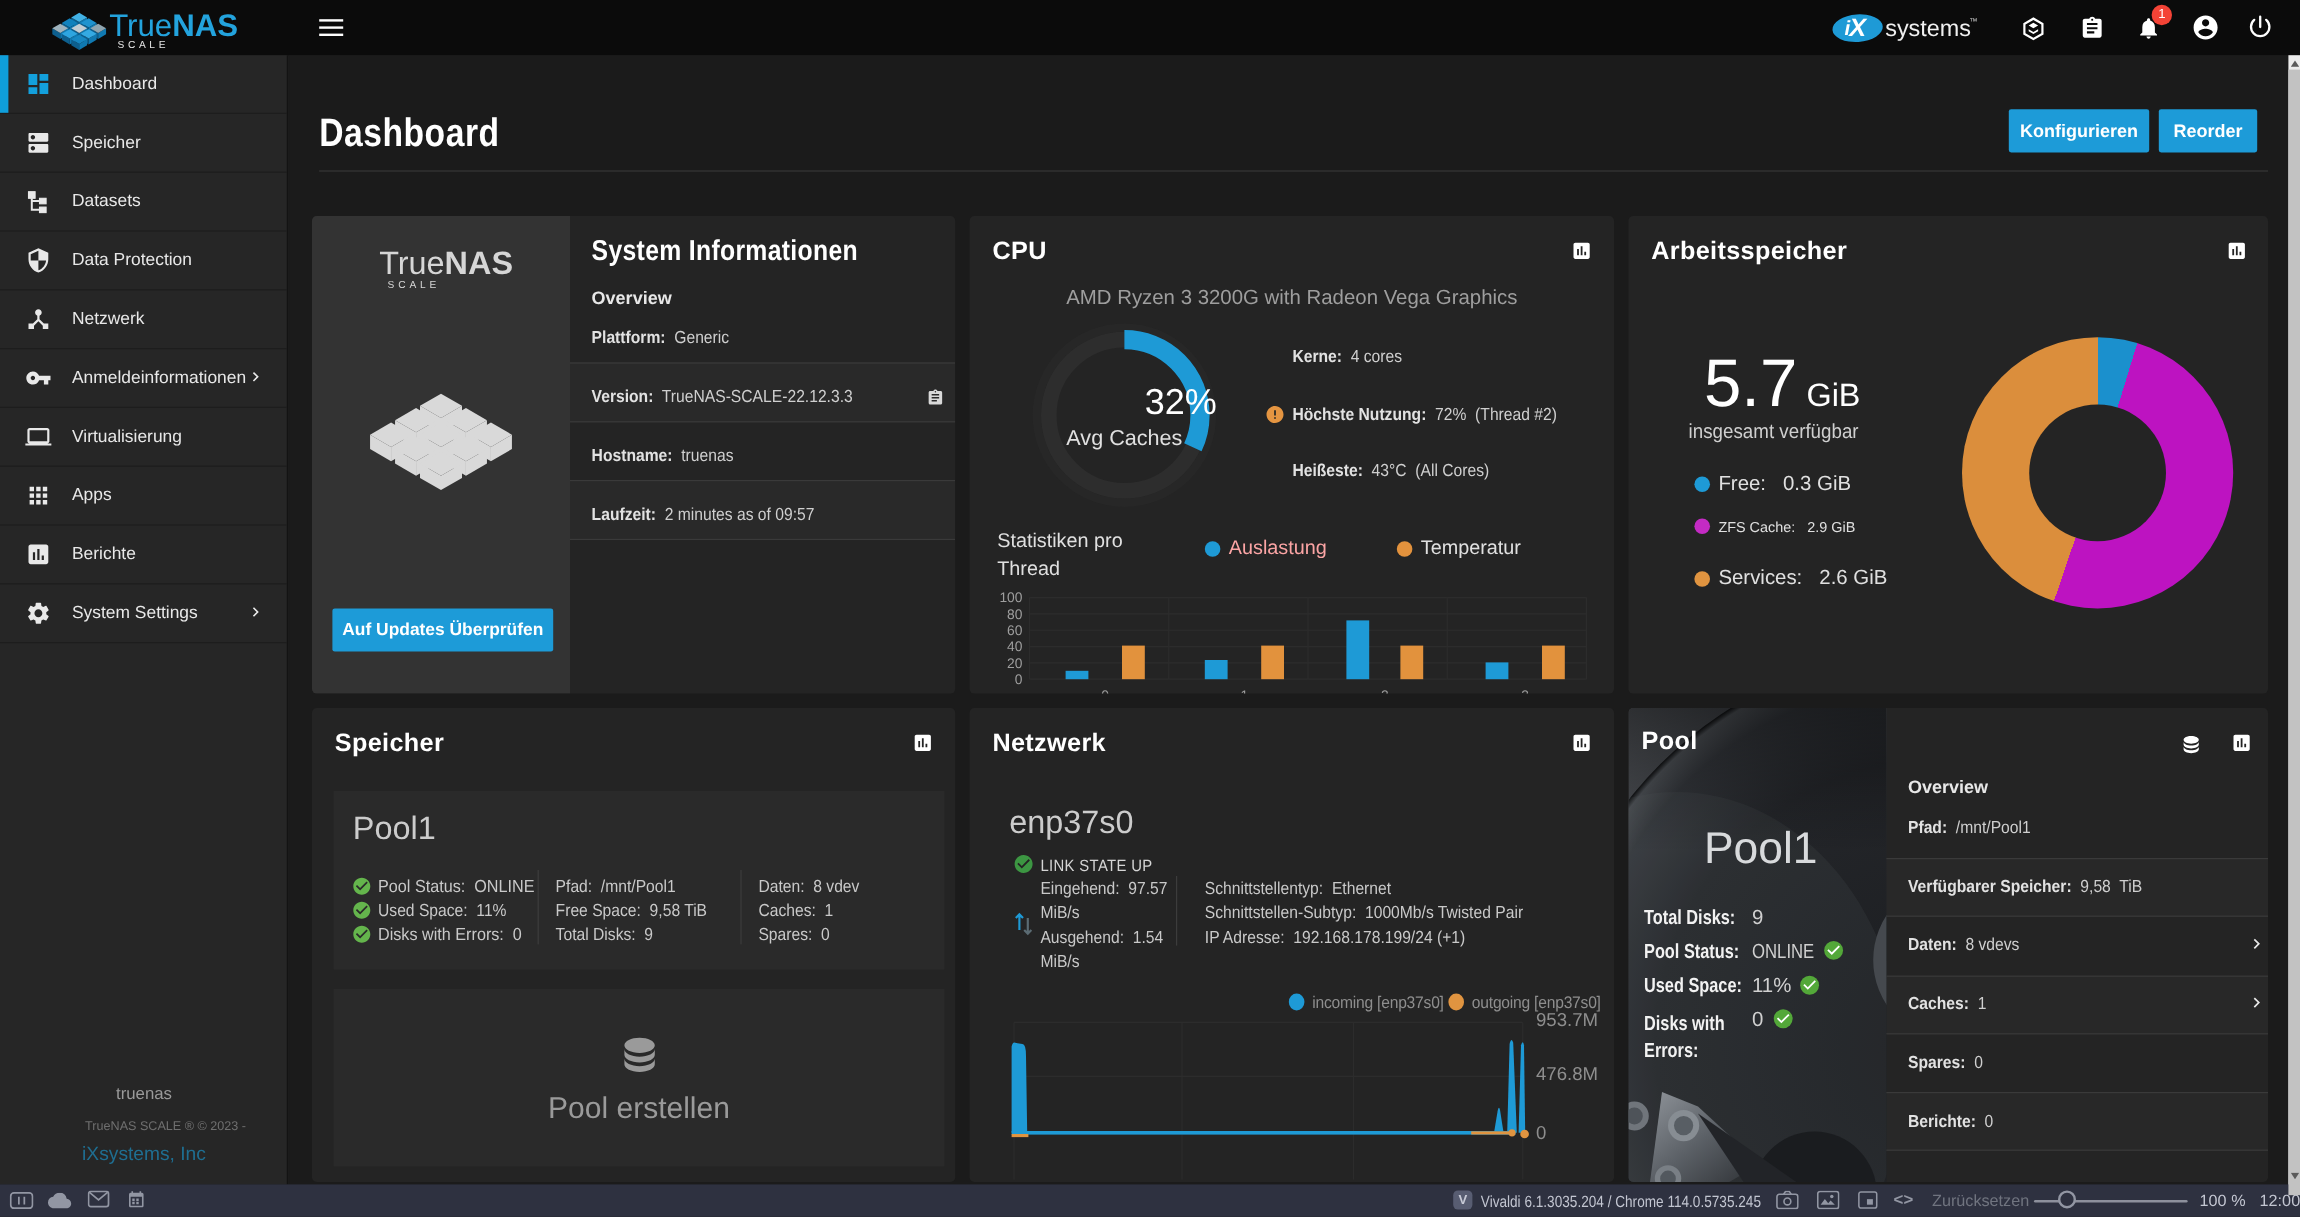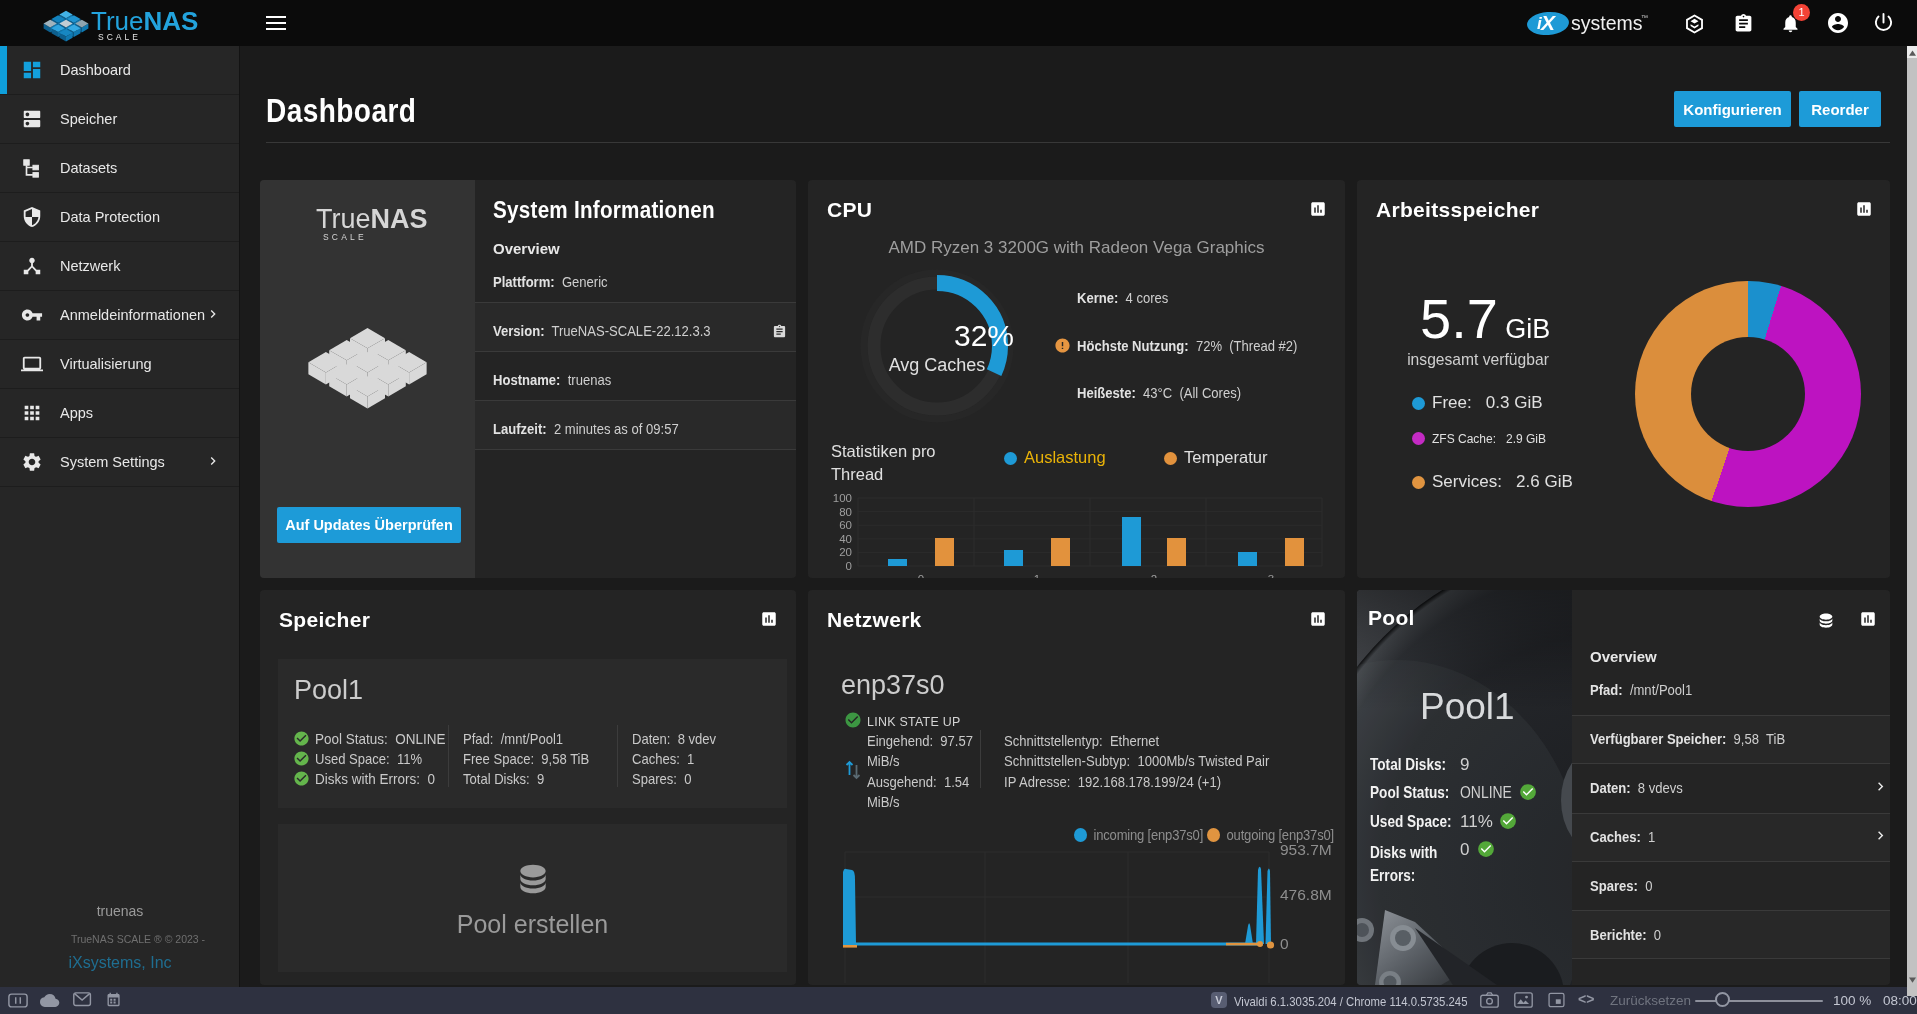--- a/index.html
+++ b/index.html
@@ -157,20 +157,26 @@
     <span class="ntext">Virtualisierung</span>
   </div>
   <div class="navitem">
     <svg class="nicon" viewBox="0 0 24 24" fill="#e8e8e8">
         <path d="M4 8h4V4H4v4zm6 12h4v-4h-4v4zm-6 0h4v-4H4v4zm0-6h4v-4H4v4zm6 0h4v-4h-4v4zm6-10v4h4V4h-4zm-6 4h4V4h-4v4zm6 6h4v-4h-4v4zm0 6h4v-4h-4v4z"></path>
       </svg>
     <span class="ntext">Apps</span>
   </div>
   <div class="navitem">
     <svg class="nicon" viewBox="0 0 24 24" fill="#e8e8e8">
+        <path d="M19 3H5c-1.1 0-2 .9-2 2v14c0 1.1.9 2 2 2h14c1.1 0 2-.9 2-2V5c0-1.1-.9-2-2-2zM9 17H7v-7h2v7zm4 0h-2V7h2v10zm4 0h-2v-4h2v4z"></path>
+      </svg>
+    <span class="ntext">Berichte</span>
+  </div>
+  <div class="navitem">
+    <svg class="nicon" viewBox="0 0 24 24" fill="#e8e8e8">
         <path d="M19.14 12.94c.04-.3.06-.61.06-.94 0-.32-.02-.64-.07-.94l2.03-1.58c.18-.14.23-.41.12-.61l-1.92-3.32c-.12-.22-.37-.29-.59-.22l-2.39.96c-.5-.38-1.03-.7-1.62-.94l-.36-2.54c-.04-.24-.24-.41-.48-.41h-3.84c-.24 0-.43.17-.47.41l-.36 2.54c-.59.24-1.13.57-1.62.94l-2.39-.96c-.22-.08-.47 0-.59.22L2.74 8.87c-.12.21-.08.47.12.61l2.03 1.58c-.05.3-.09.63-.09.94s.02.64.07.94l-2.03 1.58c-.18.14-.23.41-.12.61l1.92 3.32c.12.22.37.29.59.22l2.39-.96c.5.38 1.03.7 1.62.94l.36 2.54c.05.24.24.41.48.41h3.84c.24 0 .44-.17.47-.41l.36-2.54c.59-.24 1.13-.56 1.62-.94l2.39.96c.22.08.47 0 .59-.22l1.92-3.32c.12-.22.07-.47-.12-.61l-2.01-1.58zM12 15.6c-1.98 0-3.6-1.62-3.6-3.6s1.62-3.6 3.6-3.6 3.6 1.62 3.6 3.6-1.62 3.6-3.6 3.6z"></path>
       </svg>
     <span class="ntext">System Settings</span>
     <svg class="chev" width="16" height="16" viewBox="0 0 24 24" fill="#e8e8e8">
         <path d="M8.59 16.59L13.17 12 8.59 7.41 10 6l6 6-6 6z"></path>
       </svg>
   </div>
   <div id="sidebottom">
     <div style="color:#9a9a9a; font-size:14px; margin-bottom:14px;">truenas</div>
     <div style="color:#6f6f6f; font-size:10.5px; margin-bottom:9px;margin-left:36px;">TrueNAS SCALE ® © 2023 -</div>
@@ -248,21 +254,21 @@
   </svg>
   <div class="abs" style="left:52px; top:139px; width:154px; text-align:right; font-size:30px; color:#fff;">32%</div>
   <div class="abs" style="left:52px; top:175px; width:154px; text-align:center; font-size:18px; color:#e0e0e0;">Avg Caches</div>
   <div class="abs cnd" style="left:269px; top:110px; font-size:14.5px; color:#cfcfcf;"><b style="color:#e2e2e2;">Kerne:</b>&nbsp; 4 cores</div>
   <svg class="abs" style="left:246px; top:157px;" width="17" height="17" viewBox="0 0 24 24" fill="#e59541">
       <path d="M12 2C6.48 2 2 6.48 2 12s4.48 10 10 10 10-4.48 10-10S17.52 2 12 2zm1 15h-2v-2h2v2zm0-4h-2V7h2v6z"></path>
     </svg>
   <div class="abs cnd" style="left:269px; top:158px; font-size:14.5px; color:#cfcfcf;"><b style="color:#e2e2e2;">Höchste Nutzung:</b>&nbsp; 72%&nbsp; (Thread #2)</div>
   <div class="abs cnd" style="left:269px; top:205px; font-size:14.5px; color:#cfcfcf;"><b style="color:#e2e2e2;">Heißeste:</b>&nbsp; 43°C&nbsp; (All Cores)</div>
   <div class="abs" style="left:23px; top:260px; width:110px; font-size:16.5px; color:#e0e0e0; line-height:23px;">Statistiken pro Thread</div>
-  <span class="abs" style="left:196px; top:268px;"><i class="dot" style="background:#1e9ad6;"></i><span style="font-size:16.5px; color:#eab308;">Auslastung</span></span>
+  <span class="abs" style="left:196px; top:268px;"><i class="dot" style="background:#1e9ad6;"></i><span style="font-size:16.5px; color:#fca5a5;">Auslastung</span></span>
   <span class="abs" style="left:356px; top:268px;"><i class="dot" style="background:#e2923d;"></i><span style="font-size:16.5px; color:#e0e0e0;">Temperatur</span></span>
   <svg class="abs" style="left:0px; top:300px;" width="537" height="120" viewBox="0 0 537 120">
     <g stroke="#2c2c2c" stroke-width="1">
       <line x1="50" y1="18" x2="514" y2="18"></line>
         <line x1="50" y1="31.6" x2="514" y2="31.6"></line>
       <line x1="50" y1="45.2" x2="514" y2="45.2"></line>
         <line x1="50" y1="58.8" x2="514" y2="58.8"></line>
       <line x1="50" y1="72.4" x2="514" y2="72.4"></line>
         <line x1="50" y1="86" x2="514" y2="86"></line>
       <line x1="50" y1="18" x2="50" y2="86"></line>
@@ -510,21 +516,21 @@
     </svg>
   <svg class="abs" style="left:1548px; top:5px;" width="17" height="16" viewBox="0 0 24 22" fill="none" stroke="#9296a3" stroke-width="1.8">
       <rect x="1.5" y="1.5" width="21" height="19" rx="2.5"></rect>
       <rect x="11" y="10" width="7" height="6.5" fill="#9296a3" stroke="none"></rect>
     </svg>
   <div class="abs" style="left:1578px; top:4px; color:#9296a3; font-size:14px; font-weight:bold;">&lt;&gt;</div>
   <div class="abs" style="left:1610px; top:6px; color:#70747f; font-size:13.5px;">Zurücksetzen</div>
   <div class="abs" style="left:1695px; top:12.5px; width:128px; height:2.5px; background:#8d909c; border-radius:2px;"></div>
   <div class="abs" style="left:1715px; top:5px; width:15px; height:15px; border-radius:50%; background:#2e3140; border:2.2px solid #9296a3;"></div>
   <div class="abs" style="left:1833px; top:6px; color:#c3c6d1; font-size:13.5px;">100 %</div>
-  <div class="abs" style="left:1883px; top:6px; color:#c3c6d1; font-size:13.5px;">08:00</div>
+  <div class="abs" style="left:1883px; top:6px; color:#c3c6d1; font-size:13.5px;">12:00</div>
 </div>
 <div id="scrollbar">
   <div id="scrollthumb"></div>
   <svg class="abs" style="left:1.5px; top:4px;" width="7" height="6" viewBox="0 0 8 6">
       <path d="M4 0L8 6H0z" fill="#5a5a5a"></path>
     </svg>
   <svg class="abs" style="left:1.5px; top:931px;" width="7" height="6" viewBox="0 0 8 6">
       <path d="M4 6L8 0H0z" fill="#5a5a5a"></path>
     </svg>
 </div>

